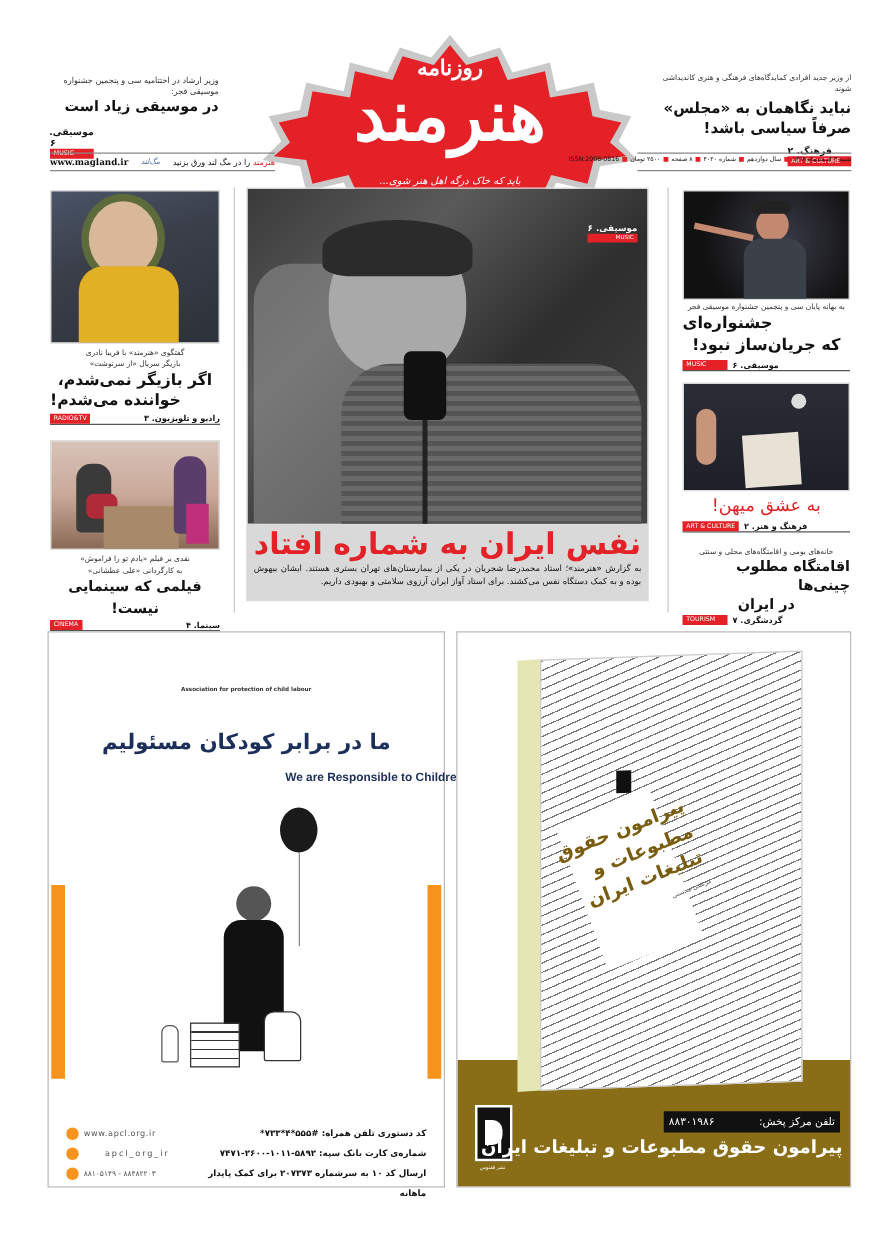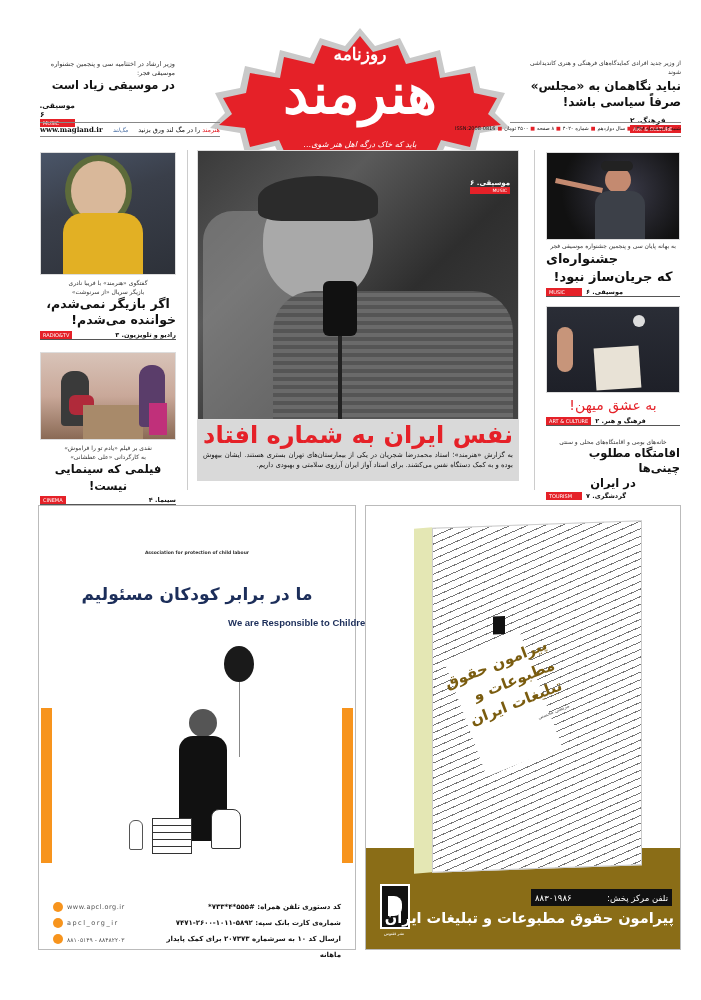--- a/index.html
+++ b/index.html
@@ -91,21 +91,21 @@
 
 <div class="vline" style="left:187px;top:150px;height:340px"></div>
 <div class="abs photo" style="left:40px;top:152px;width:136px;height:123px;background:linear-gradient(160deg,#4a5568 0%,#3a3f4a 40%,#2d3139 100%)">
   <div class="abs" style="left:30px;top:8px;width:55px;height:60px;background:#d9b89a;border-radius:50%;box-shadow:0 0 0 6px #5d6b3a"></div>
   <div class="abs" style="left:22px;top:60px;width:80px;height:63px;background:#e2b024;border-radius:20px 20px 0 0"></div>
 </div>
 <div class="abs" style="left:40px;top:278px;width:136px">
   <div class="caption" style="font-size:6px">گفتگوی «هنرمند» با فریبا نادری</div>
   <div class="caption" style="font-size:6px">بازیگر سریال «از سرنوشت»</div>
   <div class="head rtl" style="text-align:center;font-size:12.5px;line-height:16px">اگر بازیگر نمی‌شدم،</div>
-  <div class="head rtl" style="text-align:right;font-size:12.5px;line-height:16px">خواننده می‌شدم!</div>
+  <div class="head rtl" style="text-align:left;font-size:12.5px;line-height:16px">خواننده می‌شدم!</div>
   <div style="display:flex;justify-content:space-between;align-items:center;margin-top:3px">
     <span class="tag">RADIO&amp;TV</span>
     <span style="font-size:6.5px;font-weight:bold;direction:rtl">رادیو و تلویزیون. ۳</span>
   </div>
   <div class="rule"></div>
 </div>
 
 <div class="abs photo" style="left:40px;top:352px;width:136px;height:88px;background:linear-gradient(180deg,#d8c3b8 0%,#c9a899 50%,#8a6a55 100%)">
   <div class="abs" style="left:20px;top:18px;width:28px;height:55px;background:#3a3a3a;border-radius:12px 12px 4px 4px"></div>
   <div class="abs" style="left:28px;top:42px;width:25px;height:20px;background:#b02a3a;border-radius:6px"></div>
@@ -179,21 +179,21 @@
   <div class="abs" style="left:140px;top:230px;width:48px;height:105px;background:#111;border-radius:14px 14px 4px 4px"></div>
   <div class="abs" style="left:113px;top:312px;width:40px;height:36px;background:repeating-linear-gradient(0deg,#fff 0 6px,#333 6px 7px);border:1px solid #333"></div>
   <div class="abs" style="left:172px;top:303px;width:30px;height:40px;border:1.5px solid #333;border-radius:8px 8px 2px 2px;background:#fff"></div>
   <div class="abs" style="left:90px;top:314px;width:14px;height:30px;border:1.5px solid #555;border-radius:6px 6px 2px 2px"></div>
 
   <div class="abs" style="left:14px;top:393px;width:110px">
     <div style="display:flex;align-items:center;gap:4px;height:16px">
       <span style="width:10px;height:10px;border-radius:50%;background:#f7941d;display:inline-block"></span>
       <span style="font-size:6.5px;color:#555;letter-spacing:.5px">www.apcl.org.ir</span>
     </div>
-    <div style="display:flex;align-items:center;gap:4px;height:16px">
+    <div style="display:flex;align-items:center;gap:21px;height:16px">
       <span style="width:10px;height:10px;border-radius:50%;background:#f7941d;display:inline-block"></span>
       <span style="font-size:6.5px;color:#555;letter-spacing:1.5px">apcl_org_ir</span>
     </div>
     <div style="display:flex;align-items:center;gap:4px;height:16px">
       <span style="width:10px;height:10px;border-radius:50%;background:#f7941d;display:inline-block"></span>
       <span style="font-size:6px;color:#555;direction:rtl">۸۸۴۸۲۲۰۳ - ۸۸۱۰۵۱۴۹</span>
     </div>
   </div>
   <div class="abs rtl" style="right:14px;top:393px;width:185px;font-size:7px;font-weight:bold;color:#111">
     <div style="height:16px;line-height:16px"><span>کد دستوری تلفن همراه:</span> <span>#۵۵۵*۴*۷۳۳*</span></div>

